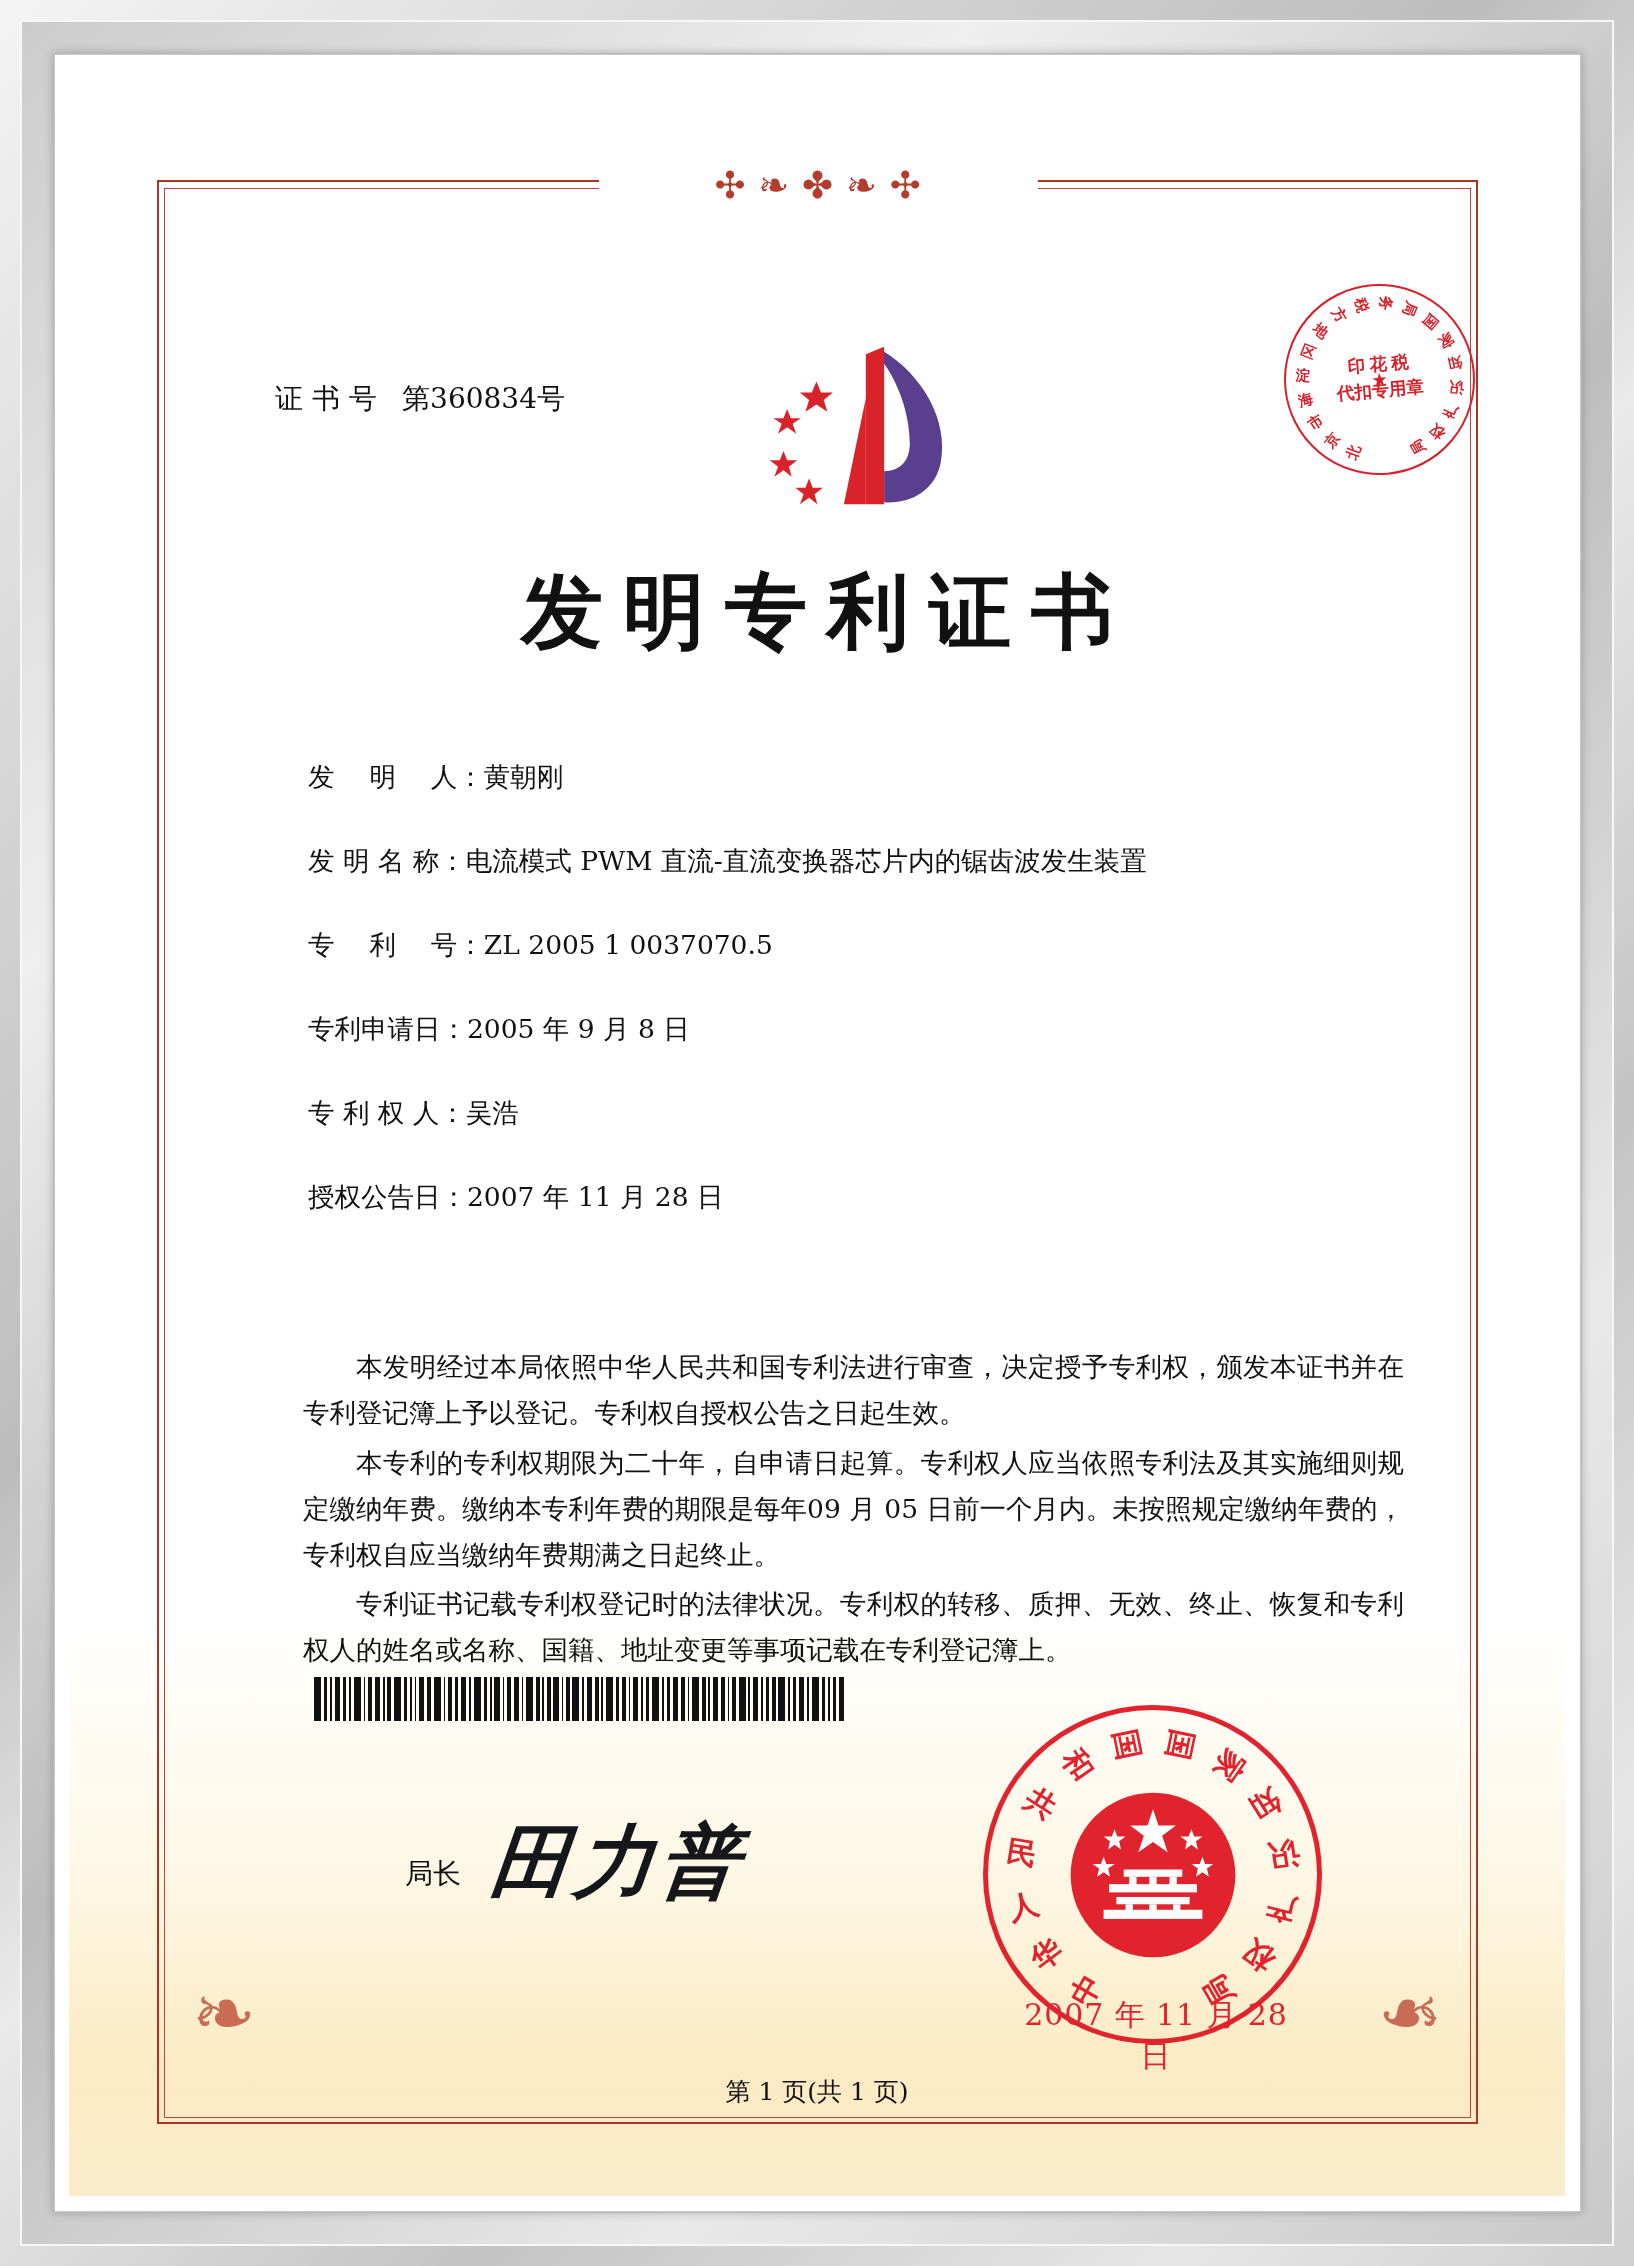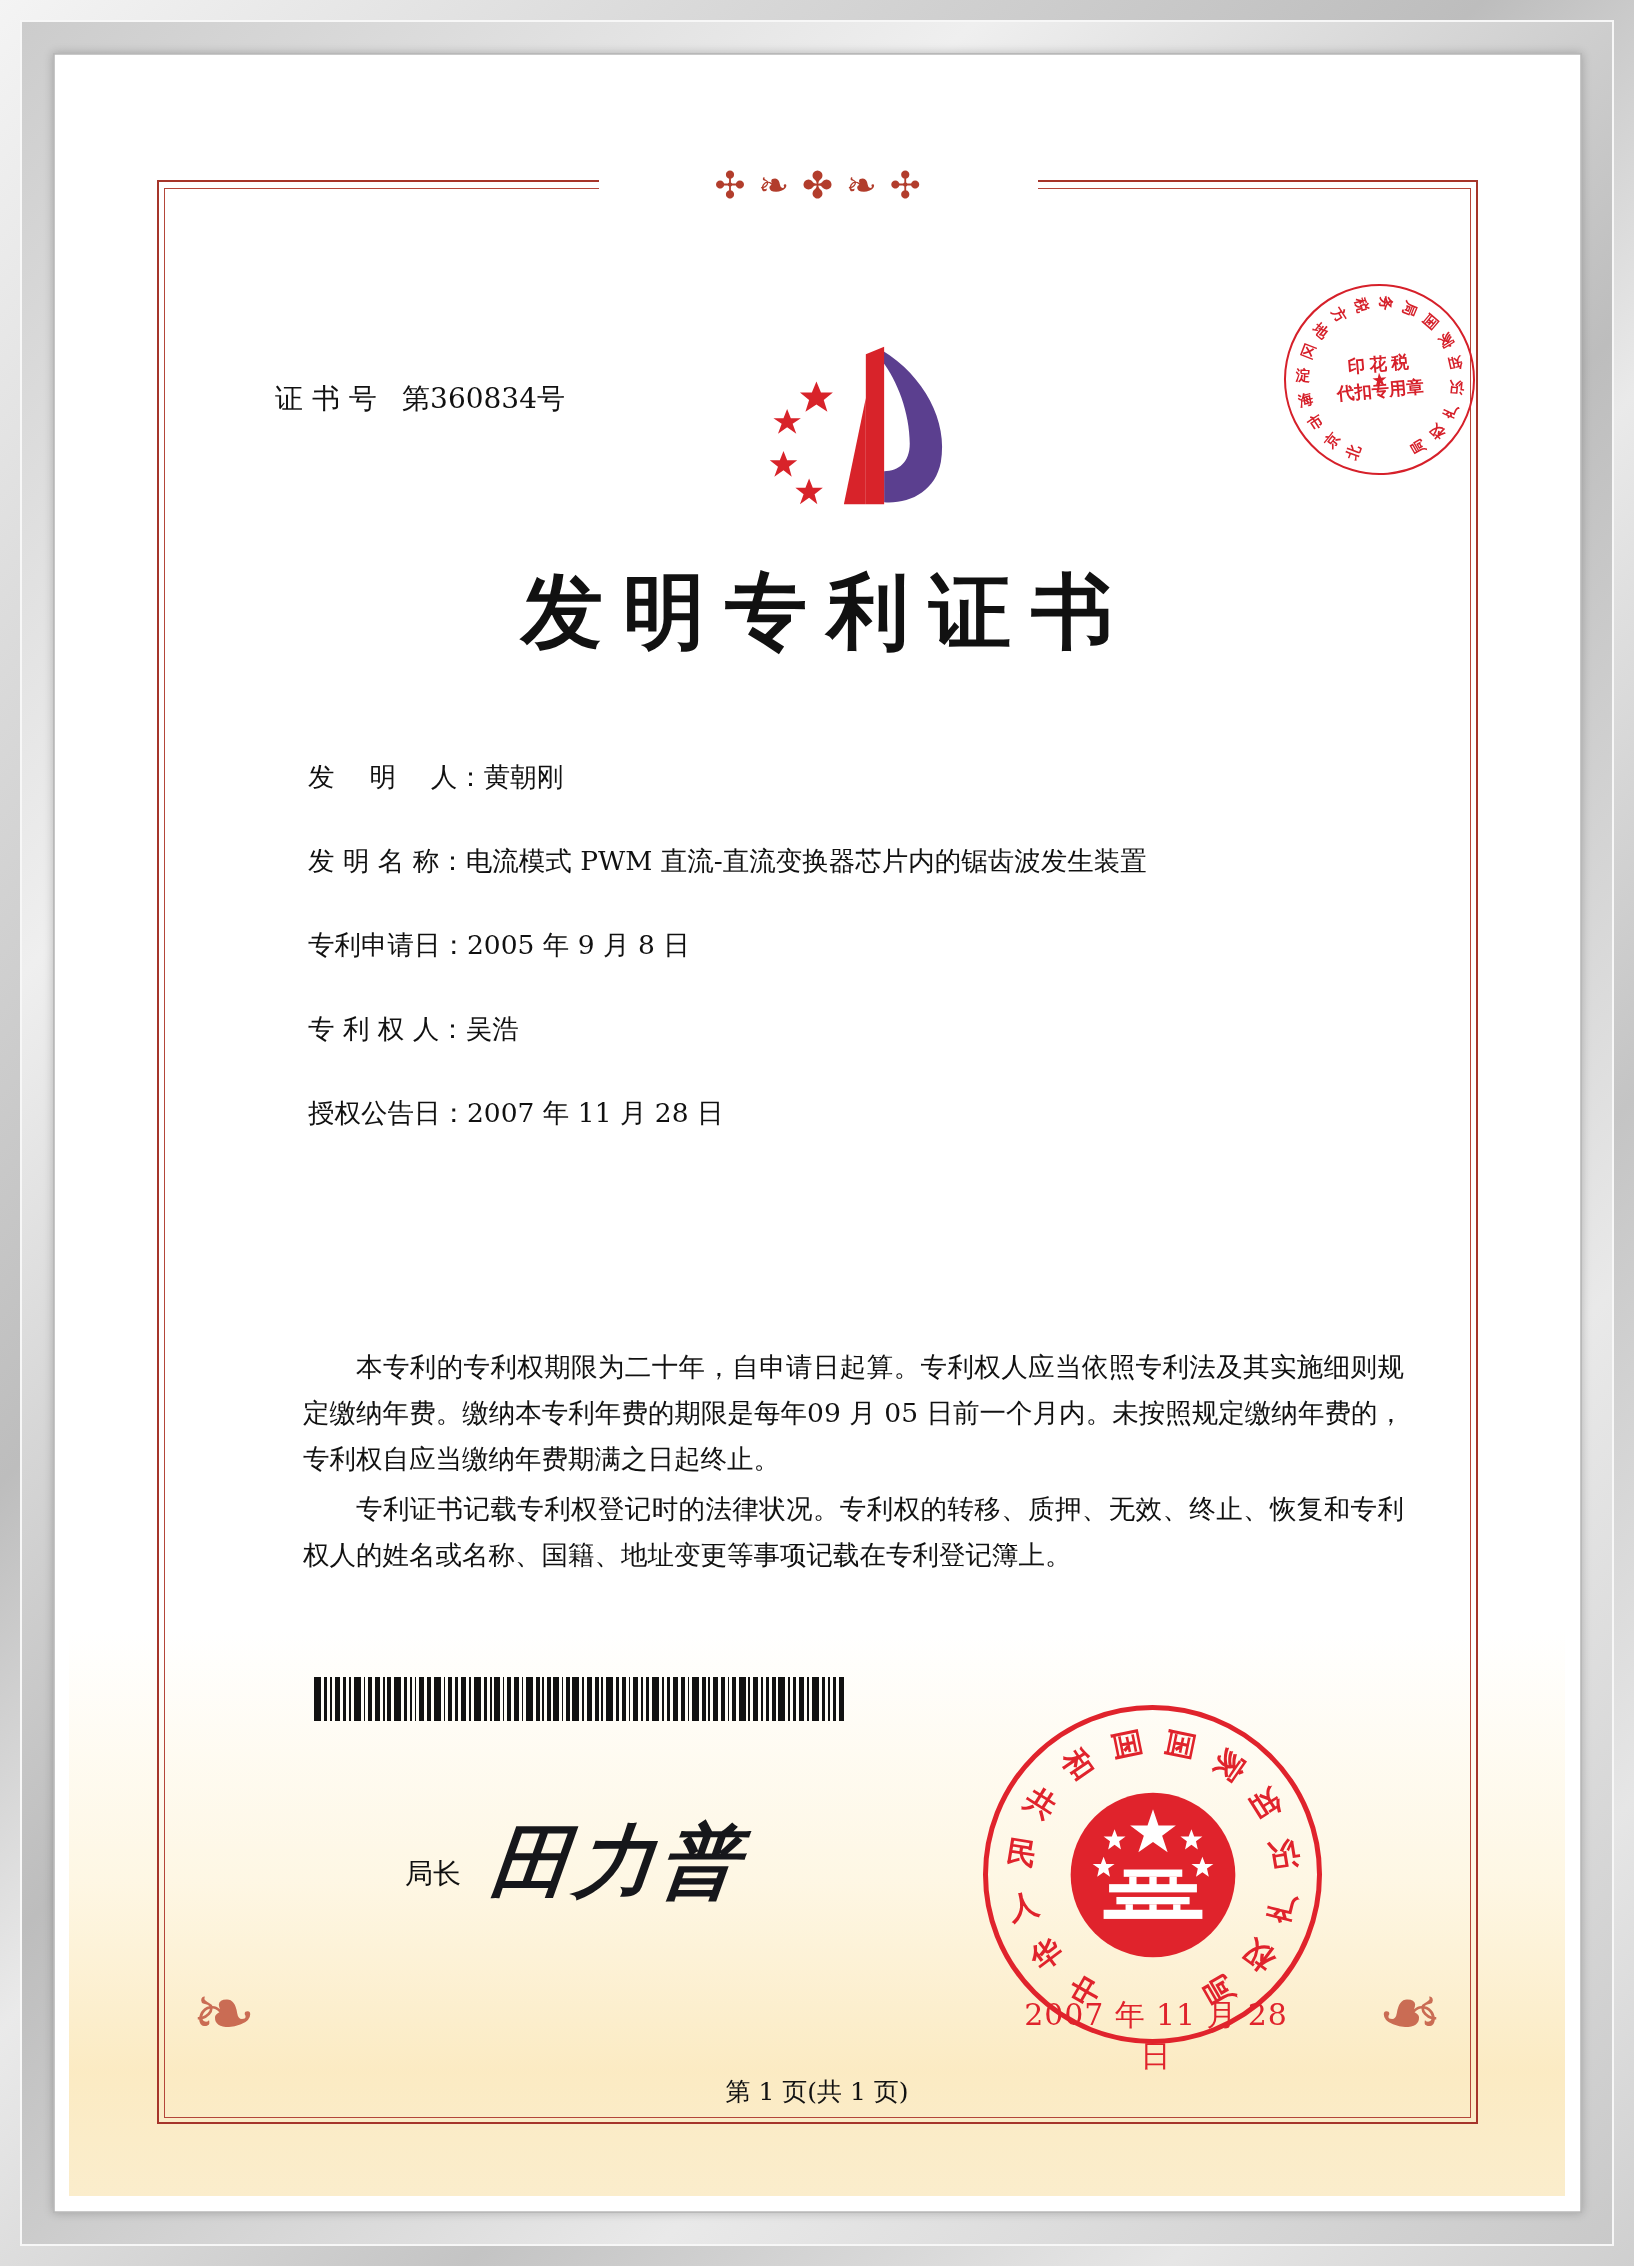--- a/index.html
+++ b/index.html
@@ -351,34 +351,39 @@
     <div class="fields">
       <div class="field-row">
         <span class="field-label">发　 明　 人：</span>
         <span class="field-value">黄朝刚</span>
       </div>
       <div class="field-row">
         <span class="field-label">发 明 名 称：</span>
         <span class="field-value">电流模式 PWM 直流-直流变换器芯片内的锯齿波发生装置</span>
       </div>
       <div class="field-row">
+        <span class="field-label">专　 利　 号：</span>
+        <span class="field-value">ZL 2005 1 0037070.5</span>
+      </div>
+      <div class="field-row">
         <span class="field-label">专利申请日：</span>
         <span class="field-value">2005 年 9 月 8 日</span>
       </div>
       <div class="field-row">
         <span class="field-label">专 利 权 人：</span>
         <span class="field-value">吴浩</span>
       </div>
       <div class="field-row">
         <span class="field-label">授权公告日：</span>
         <span class="field-value">2007 年 11 月 28 日</span>
       </div>
     </div>
 
     <div class="paras">
+      <p>本发明经过本局依照中华人民共和国专利法进行审查，决定授予专利权，颁发本证书并在专利登记簿上予以登记。专利权自授权公告之日起生效。</p>
       <p>本专利的专利权期限为二十年，自申请日起算。专利权人应当依照专利法及其实施细则规定缴纳年费。缴纳本专利年费的期限是每年09 月 05 日前一个月内。未按照规定缴纳年费的，专利权自应当缴纳年费期满之日起终止。</p>
       <p>专利证书记载专利权登记时的法律状况。专利权的转移、质押、无效、终止、恢复和专利权人的姓名或名称、国籍、地址变更等事项记载在专利登记簿上。</p>
     </div>
 
     <div class="barcode" id="barcode">
         <i style="width: 7px; margin-right: 2.9px;"></i>
         <i style="width: 3.5px; margin-right: 2.9px;"></i>
         <i style="width: 1.7px; margin-right: 2.9px;"></i>
         <i style="width: 5.2px; margin-right: 2.9px;"></i>
         <i style="width: 3.5px; margin-right: 2.9px;"></i>

